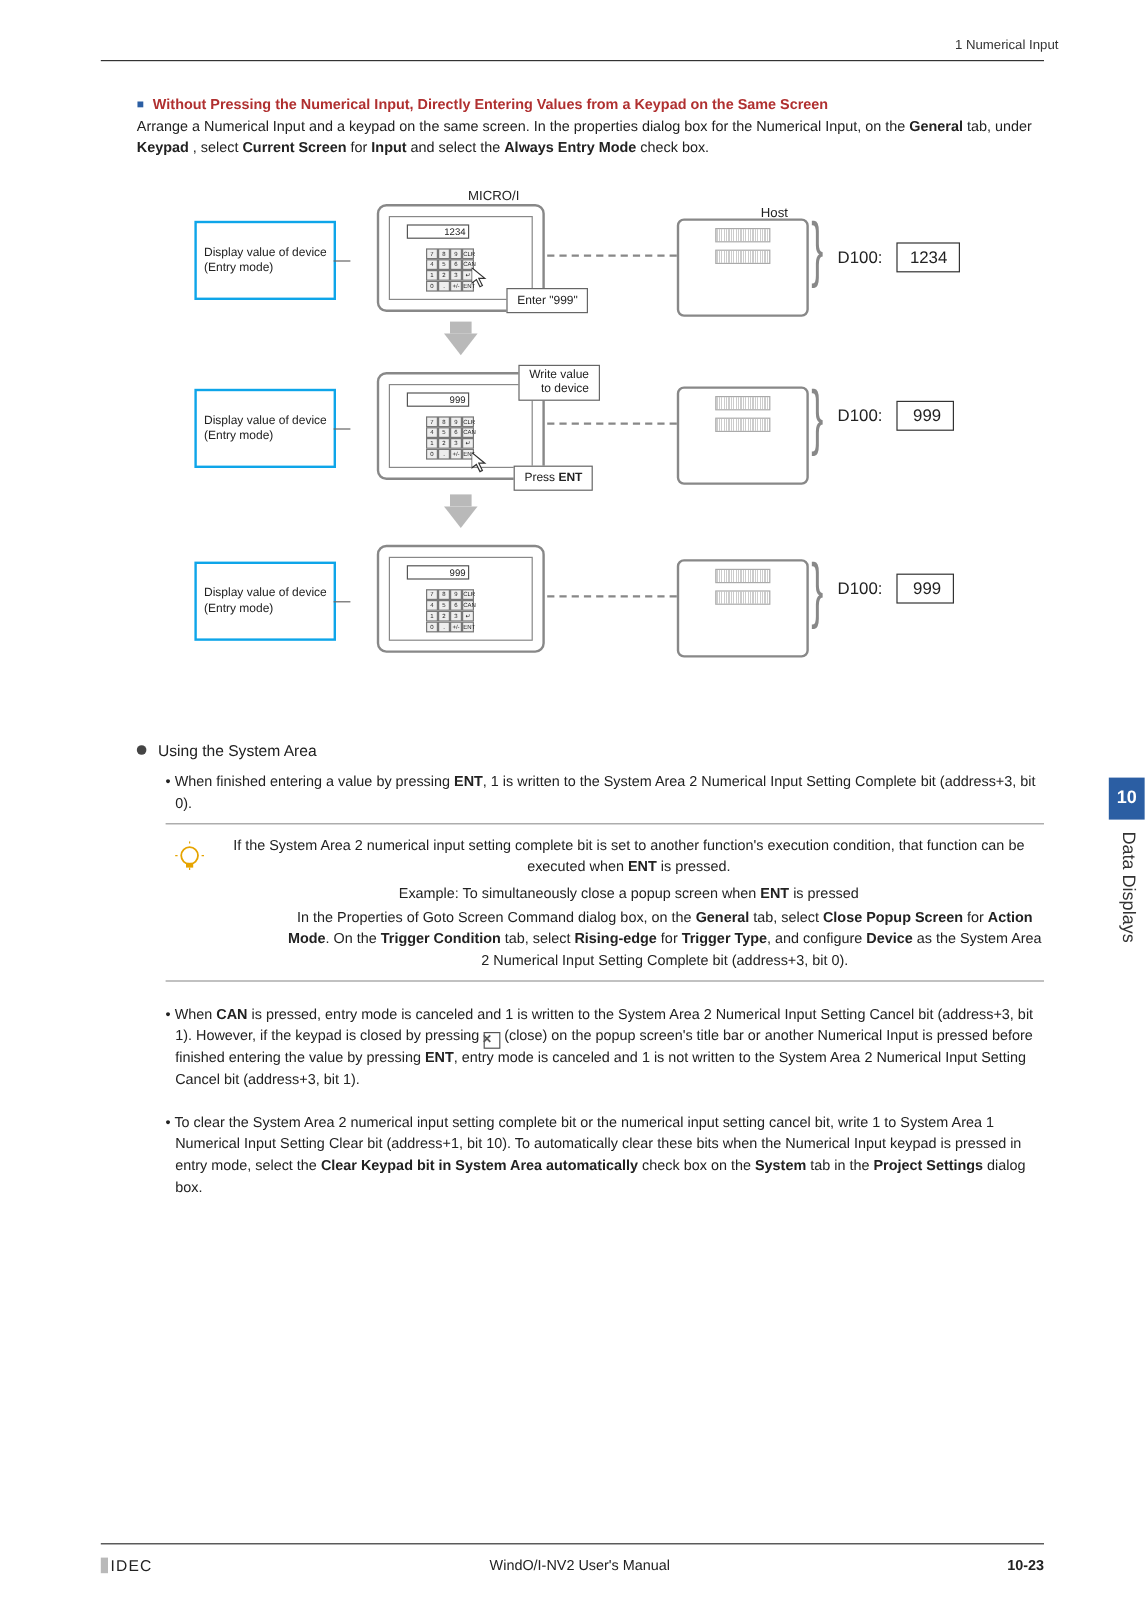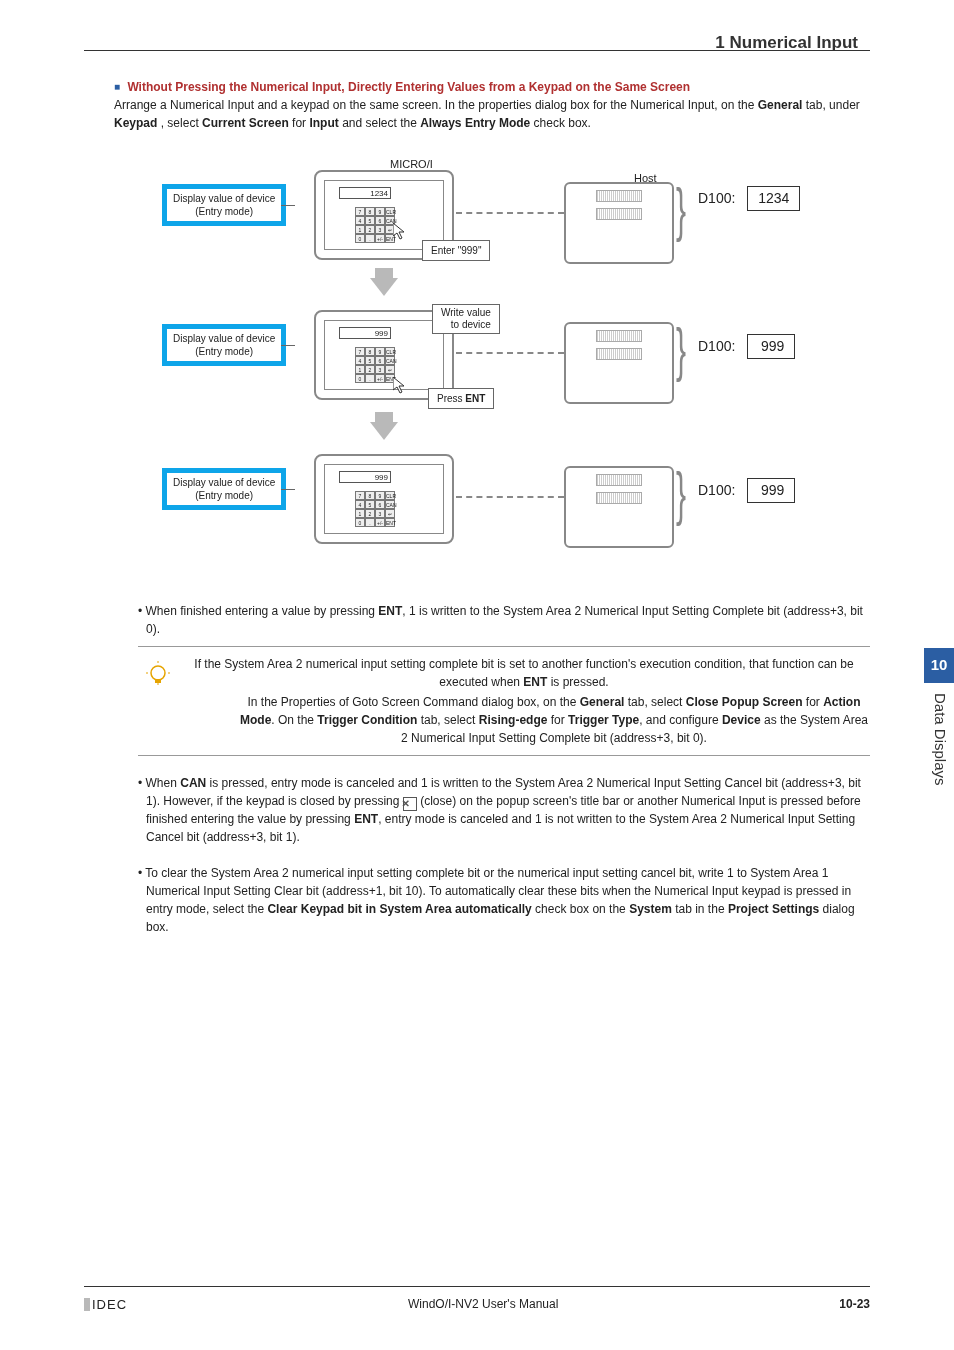--- a/index.html
+++ b/index.html
@@ -9,24 +9,23 @@
     color: #222;
     width: 954px;
     height: 1350px;
     position: relative;
     background: #fff;
     line-height: 1.5;
   }
   .page-header {
     position: absolute;
     top: 30px;
-    right: 96px;
-    font-size: 17px;
+    right: 72px;
+    font-size: 11px;
     color: #333;
-    font-weight: bold;
   }
   .hr-top {
     position: absolute;
     top: 50px;
     left: 84px;
     right: 84px;
     border-top: 1px solid #333;
   }
   .content {
     position: absolute;
@@ -60,21 +59,21 @@
   .side-box { background:#2b5ea3; color:#fff; font-weight:bold; text-align:center; padding:6px 0; font-size:15px;}
   .side-label { writing-mode:vertical-rl; font-size:15px; padding-top:10px; padding-left:4px; color:#333;}
   
   .footer { position:absolute; bottom:36px; left:84px; right:84px; border-top:1px solid #333; padding-top:8px; display:flex; justify-content:space-between; font-size:12px;}
   .idec { font-weight:normal; letter-spacing:1px; font-size:13px;text-align:right; }
   .idec-bar { display:inline-block; width:6px; height:13px; background:#b9b9b9; margin-right:2px; position:relative; top:2px;}
   
   .diagram-area { margin-top:24px; margin-left:30px; position:relative; height:440px; }
   .label-microi { position:absolute; left:276px; top:0; font-size:11px;}
   .label-host  { position:absolute; left:520px; top:14px; font-size:11px;}
-  .dev-label { position:absolute; font-size:10px; line-height:1.3; text-align:center; border:5px solid #0ea5e9; padding:3px 6px; background:#fff;}
+  .dev-label { position:absolute; font-size:10px; line-height:1.3; text-align:left; border:2px solid #0ea5e9; padding:18px 6px; background:#fff;}
   .dev-label::after { content:""; position:absolute; right:-14px; top:50%; width:14px; border-top:1px solid #666;}
   .micro-box { position:absolute; width:140px; height:90px; border:2px solid #888; border-radius:8px; background:#fff;}
   .micro-screen { position:absolute; left:8px; top:8px; right:8px; bottom:8px; border:1px solid #888; background:#fff;}
   .num-disp { position:absolute; left:14px; top:6px; width:52px; height:12px; border:1px solid #555; font-size:8px; text-align:right; padding-right:2px; background:#fff; line-height:11px;}
   .keypad { position:absolute; left:30px; top:26px; width:42px; }
   .keypad-row { display:flex; }
   .kkey { border:1px solid #777; font-size:5px; width:10px; height:9px; line-height:8px; text-align:center; background:#eee;}
   .host-box { position:absolute; width:110px; height:82px; border:2px solid #888; border-radius:6px; background:#fff;}
   .host-slot { width:46px; height:12px; border:1px solid #aaa; margin:6px auto 0; background:repeating-linear-gradient(90deg,#ccc,#ccc 1px,#fff 1px,#fff 2px);}
   .d100 { position:absolute; font-size:14px; }
@@ -150,21 +149,21 @@
             <polygon points="0,0 0,13 4,10 7,16 9,15 6,9 11,9" fill="#fff" stroke="#333" stroke-width="1"></polygon>
           </svg>
       </div>
     </div>
     <div class="conn-line" style="left:342px; top:56px; width:108px;"></div>
     <div class="host-box" style="left:450px; top:26px;">
       <div class="host-slot"></div>
         <div class="host-slot"></div>
     </div>
     <div class="brace" style="left:562px; top:30px;">}</div>
-    <div class="d100" style="left:584px; top:30px;">
+    <div class="d100" style="left:584px; top:46px;">
       <span>D100:</span>
       <span class="d100-val">1234</span>
     </div>
     <div class="act-label" style="left:308px; top:84px;">Enter "999"</div>
 
     <div class="down-arrow-stem" style="left:261px; top:112px;"></div>
     <div class="down-arrow" style="left:256px; top:122px;"></div>
 
     <div class="dev-label" style="left:48px; top:168px;">Display value of device<br>(Entry mode)</div>
     <div class="micro-box" style="left:200px; top:154px;">
@@ -257,39 +256,47 @@
         <div class="host-slot"></div>
     </div>
     <div class="brace" style="left:562px; top:314px;">}</div>
     <div class="d100" style="left:584px; top:322px;">
       <span>D100:</span>
       <span class="d100-val">999</span>
     </div>
   </div>
 
 
+  <div class="sub-h">
+    <span class="bullet-dot"></span>
+    <span>Using the System Area</span>
+  </div>
 
   <div class="li-dot">
     • <span>When finished entering a value by pressing </span><span class="bold">ENT</span><span>, 1 is written to the System Area 2 Numerical Input Setting Complete bit (address+3, bit 0).</span>
   </div>
 
   <div class="hr-tip"></div>
   <div class="tip-row">
     <div class="tip-icon">
       <svg width="28" height="28">
           <circle cx="14" cy="12" r="7" fill="none" stroke="#e6a400" stroke-width="1.5"></circle>
           <line x1="14" y1="2" x2="14" y2="0" stroke="#e6a400"></line>
           <line x1="14" y1="24" x2="14" y2="22" stroke="#e6a400"></line>
           <line x1="4" y1="12" x2="2" y2="12" stroke="#e6a400"></line>
           <line x1="26" y1="12" x2="24" y2="12" stroke="#e6a400"></line>
           <rect x="11" y="18" width="6" height="4" fill="#e6a400"></rect>
         </svg>
     </div>
     <div class="tip-body">
       <span>If the System Area 2 numerical input setting complete bit is set to another function's execution condition, that function can be executed when </span><span class="bold">ENT</span><span> is pressed.</span>
+      <div class="tip-example">
+        <span>Example:</span>
+        <span>To simultaneously close a popup screen when </span><span class="bold">ENT</span><span> is pressed</span>
+      </div>
       <div class="tip-sub">
         <span>In the Properties of Goto Screen Command dialog box, on the </span><span class="bold">General</span><span> tab, select </span><span class="bold">Close Popup Screen</span><span> for </span><span class="bold">Action Mode</span><span>. On the </span><span class="bold">Trigger Condition</span><span> tab, select </span><span class="bold">Rising-edge</span><span> for </span><span class="bold">Trigger Type</span><span>, and configure </span><span class="bold">Device</span><span> as the System Area 2 Numerical Input Setting Complete bit (address+3, bit 0).</span>
       </div>
     </div>
   </div>
   <div class="hr-tip"></div>
 
   <div class="li2">
     • <span>When </span><span class="bold">CAN</span><span> is pressed, entry mode is canceled and 1 is written to the System Area 2 Numerical Input Setting Cancel bit (address+3, bit 1). However, if the keypad is closed by pressing </span><span class="close-x">✕</span><span> (close) on the popup screen's title bar or another Numerical Input is pressed before finished entering the value by pressing </span><span class="bold">ENT</span><span>, entry mode is canceled and 1 is not written to the System Area 2 Numerical Input Setting Cancel bit (address+3, bit 1).</span>
   </div>

